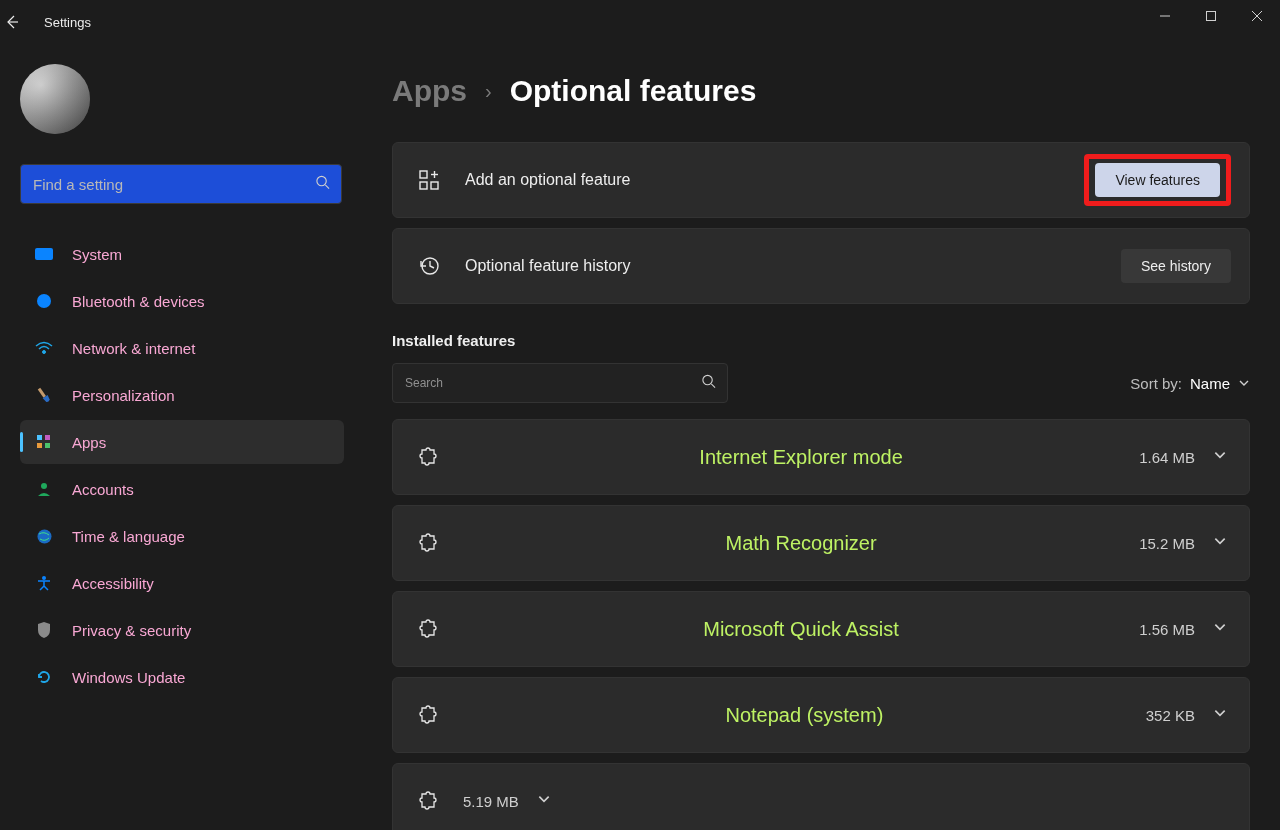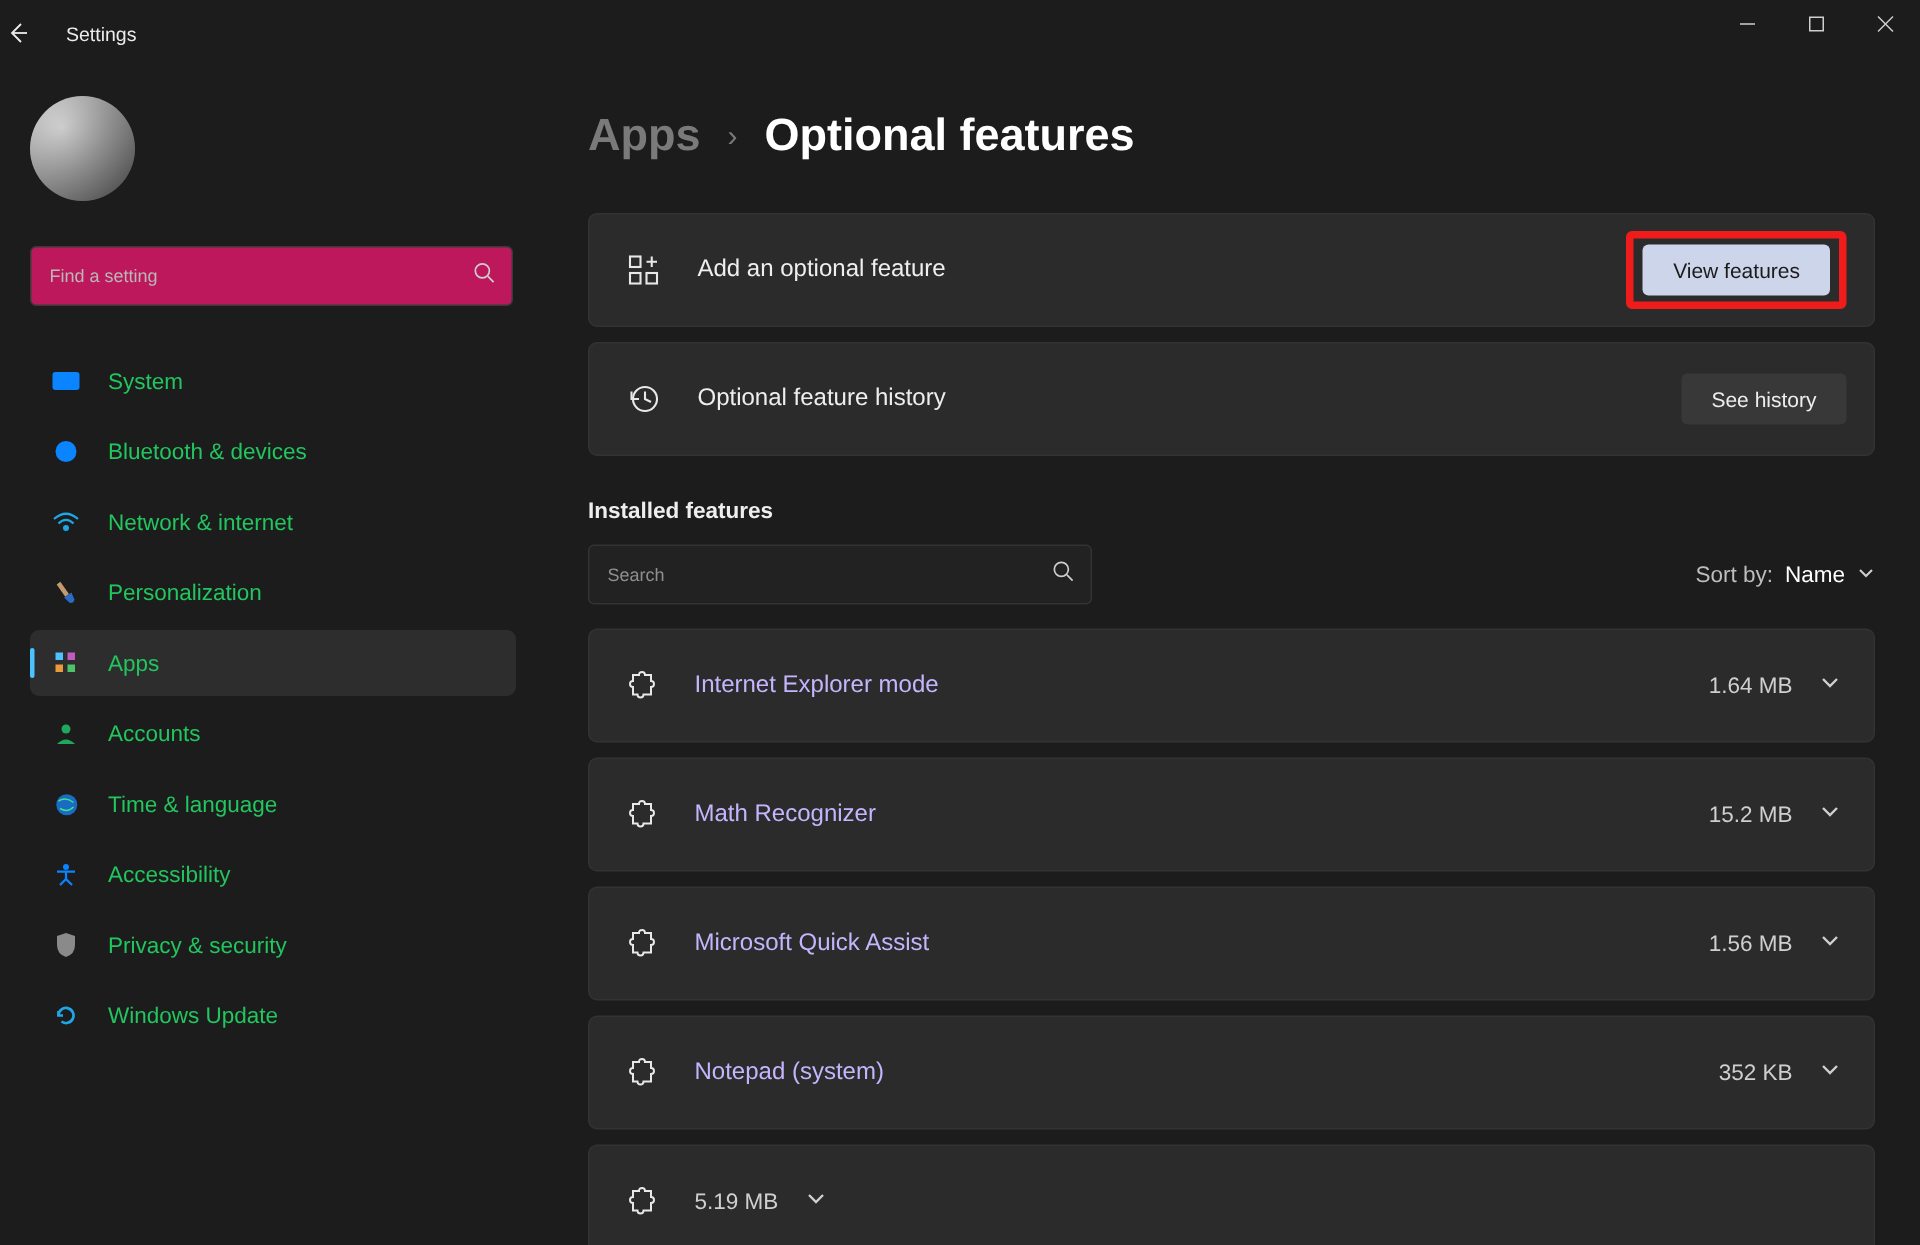--- a/index.html
+++ b/index.html
@@ -15,26 +15,26 @@
   .winbtn svg { stroke: #cfcfcf; }
 
   .body { display: flex; height: calc(830px - 44px); }
 
   
   .sidebar { width: 360px; padding: 20px 16px 0 20px; display: flex; flex-direction: column; }
   .avatar { width: 70px; height: 70px; border-radius: 50%; background: radial-gradient(circle at 30% 30%, #d8d8d8 0%, #9a9a9a 45%, #555 100%); margin-bottom: 30px; overflow: hidden; position: relative; }
   .avatar::after { content:""; position:absolute; inset:0; background: linear-gradient(135deg, rgba(255,255,255,0.3), rgba(0,0,0,0.3)); border-radius:50%; }
 
   .searchwrap { position: relative; width: 322px; margin-bottom: 28px; }
-  .searchwrap input { width: 100%; height: 40px; background: #be185d; border: 1px solid #3a3a3a; border-radius: 4px; color: #cfcfcf; font-size: 12px; padding: 0 40px 0 12px; outline: none; }
+  .searchwrap input { width: 100%; height: 40px; background: #1d4ed8; border: 1px solid #3a3a3a; border-radius: 4px; color: #cfcfcf; font-size: 15px; padding: 0 40px 0 12px; outline: none; }
   .searchwrap input::placeholder { color: #b8b8b8; }
   .searchwrap .sicon { position: absolute; right: 12px; top: 50%; transform: translateY(-50%); color: #cfcfcf; }
 
   .navlist { display: flex; flex-direction: column; gap: 3px; }
-  .navitem { display: flex; align-items: center; height: 44px; border-radius: 6px; padding-left: 14px; font-size: 15px; color: #22c55e; cursor: pointer; position: relative; width: 324px; }
+  .navitem { display: flex; align-items: center; height: 44px; border-radius: 6px; padding-left: 14px; font-size: 15px; color: #f9a8d4; cursor: pointer; position: relative; width: 324px; }
   .navitem .nicon { width: 20px; height: 20px; margin-right: 18px; flex: 0 0 20px; display: flex; align-items: center; justify-content: center; }
   .navitem.active { background: #2d2d2d; }
   .navitem.active::before { content: ""; position: absolute; left: 0; top: 12px; bottom: 12px; width: 3px; background: #4cc2ff; border-radius: 2px; }
 
   
   .main { flex: 1; padding: 30px 30px 0 32px; overflow-y: auto; }
   .breadcrumb { display: flex; align-items: center; gap: 18px; margin-bottom: 34px; }
   .breadcrumb .bc-parent { font-size: 30px; font-weight: 600; color: #7a7a7a; }
   .breadcrumb .bc-sep { font-size: 20px; color: #7a7a7a; }
   .breadcrumb .bc-current { font-size: 30px; font-weight: 600; color: #fff; }
@@ -52,21 +52,21 @@
   .featsearchwrap { position: relative; width: 336px; }
   .featsearchwrap input { width: 100%; height: 40px; background: #222; border: 1px solid #333; border-radius: 4px; color: #cfcfcf; font-size: 12px; padding: 0 40px 0 12px; outline: none; }
   .featsearchwrap input::placeholder { color: #8f8f8f; }
   .featsearchwrap .sicon { position: absolute; right: 12px; top: 50%; transform: translateY(-50%); color: #cfcfcf; }
   .sortwrap { display: flex; align-items: center; gap: 8px; font-size: 15px; color: #bdbdbd; cursor: pointer; }
   .sortwrap .sortval { color: #fff; }
 
   .featlist { display: flex; flex-direction: column; gap: 10px; }
   .featrow { background: #2b2b2b; border: 1px solid #333; border-radius: 6px; height: 76px; display: flex; align-items: center; padding: 0 22px 0 24px; cursor: pointer; }
   .featrow .ficon { width: 22px; height: 22px; margin-right: 24px; flex: 0 0 22px; display:flex; align-items:center; justify-content:center; }
-  .featrow .fname { font-size: 16px; color: #c4b5fd; flex: 1; }
+  .featrow .fname { font-size: 20px; color: #bef264; flex: 1; text-align: center; }
   .featrow .fsize { font-size: 15px; color: #cfcfcf; margin-right: 18px; }
   .featrow .chev { color: #cfcfcf; }
 
   
   .ni-system { width:18px; height:12px; background:#0a84ff; border-radius:2px; }
   .ni-blue { width:14px; height:14px; background:#0a84ff; border-radius:50%; }
   .ni-net svg { stroke:#1fa6e8; }
   .ni-brush { transform: rotate(-35deg); }
   .ni-shield svg { fill:#8a8a8a; }
 </style>

